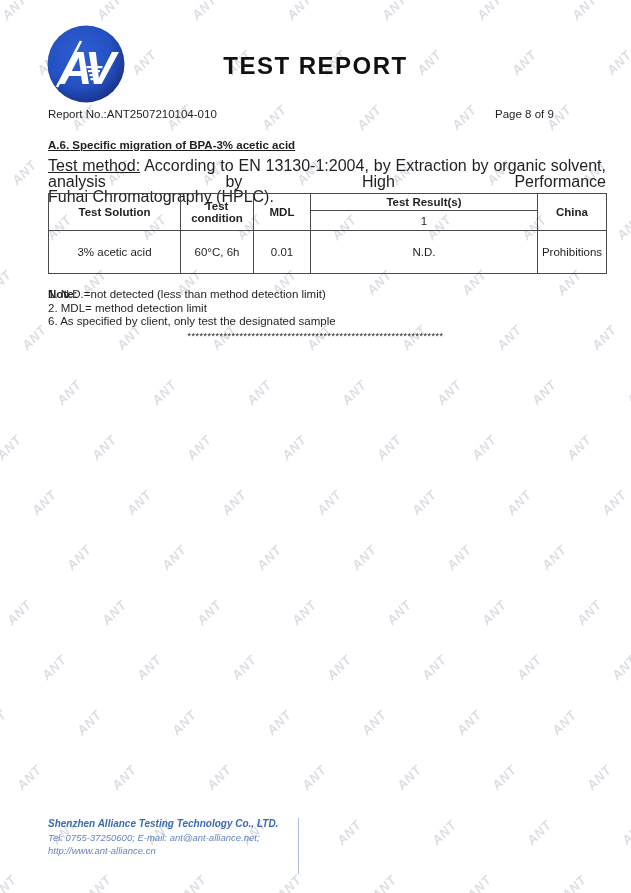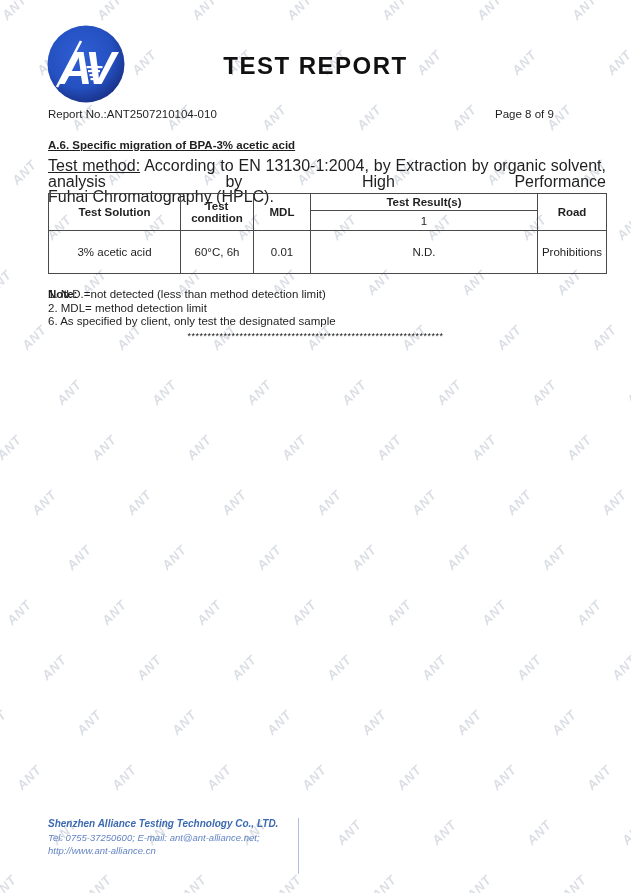--- a/index.html
+++ b/index.html
@@ -257,21 +257,21 @@
           <col class="col-mdl">
         <col class="col-result">
           <col class="col-limit">
       </colgroup>
       <tbody>
           <tr style="height:17px;">
         <td rowspan="2" class="hdr">Test Solution</td>
         <td rowspan="2" class="hdr">Test condition</td>
         <td rowspan="2" class="hdr">MDL</td>
         <td class="hdr">Test Result(s)</td>
-        <td rowspan="2" class="hdr">Road</td>
+        <td rowspan="2" class="hdr">China</td>
       </tr>
       <tr style="height:20px;">
         <td>1</td>
       </tr>
       <tr style="height:43px;">
         <td>3% acetic acid</td>
         <td>60°C, 6h</td>
         <td>0.01</td>
         <td>N.D.</td>
         <td>Prohibitions</td>

